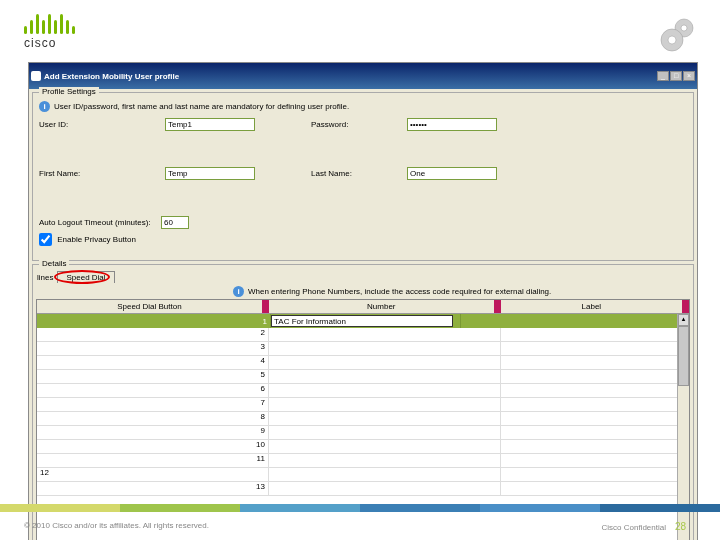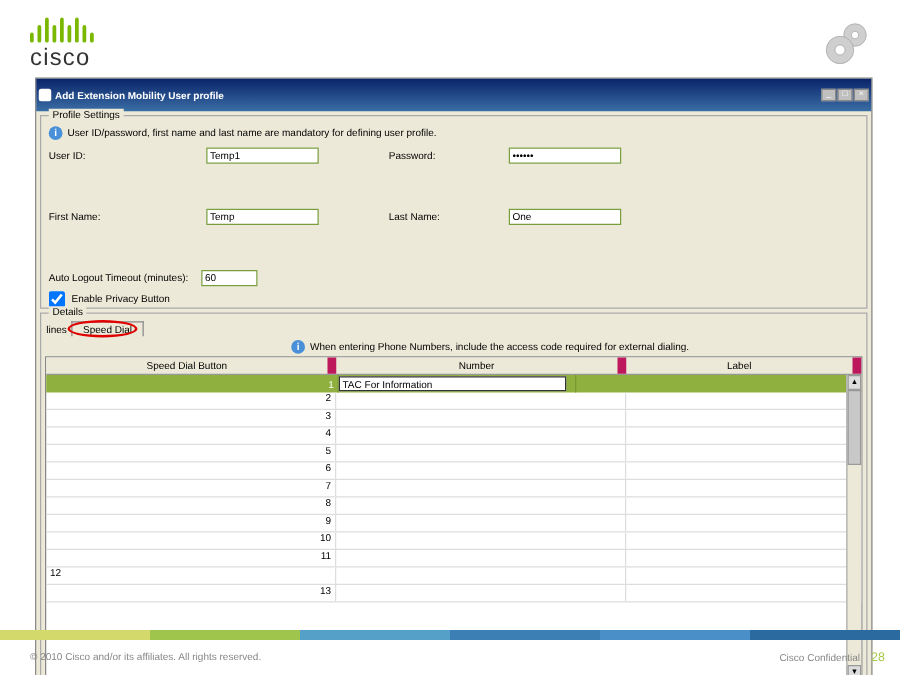--- a/index.html
+++ b/index.html
@@ -3,43 +3,43 @@
 <meta charset="utf-8">
 <style>
   * { box-sizing: border-box; margin: 0; padding: 0; }
   body { width: 720px; height: 540px; font-family: Arial, sans-serif; background: #fff; position: relative; overflow: hidden; }
   
   
   .logo { position: absolute; top: 8px; left: 24px; }
   .logo-bars { display: flex; gap: 3px; align-items: flex-end; height: 26px; }
   .logo-bars span { width: 3px; background: #7ab800; border-radius: 2px; display: inline-block; }
   .b1{height:8px}.b2{height:14px}.b3{height:20px}.b4{height:14px}.b5{height:20px}.b6{height:14px}.b7{height:20px}.b8{height:14px}.b9{height:8px}
-  .logo-text { font-size: 19px; color: #333; margin-top: 2px; letter-spacing: 1px; }
+  .logo-text { font-size: 12px; color: #333; margin-top: 2px; letter-spacing: 1px; }
   
   
   .gear { position: absolute; top: 14px; right: 22px; width: 40px; height: 40px; }
   .gear svg { width: 100%; height: 100%; }
   
   
   .window { position: absolute; top: 62px; left: 28px; width: 670px; border: 1px solid #8a8a8a; background: #ece9d8; font-size: 8px; }
   .titlebar { background: linear-gradient(#0a246a,#3a6ea5); color: #fff; height: 26px; display: flex; align-items: center; padding: 0 2px; }
   .titlebar-icon { width: 10px; height: 10px; background: #fff; margin-right: 3px; border-radius: 2px; }
   .titlebar-text { flex: 1; font-size: 8px; font-weight: bold; }
   .winbtns { display: flex; gap: 1px; }
   .winbtn { width: 12px; height: 10px; background: #c0c0c0; border: 1px solid #888; font-size: 7px; text-align: center; line-height: 8px; }
   
-  .section { border: 1px solid #aaa; margin: 3px; padding: 4px 6px 0 6px; position: relative; background: #ece9d8; }
+  .section { border: 1px solid #aaa; margin: 3px; padding: 4px 6px 14px 6px; position: relative; background: #ece9d8; }
   .section-title { position: absolute; top: -6px; left: 6px; background: #ece9d8; padding: 0 3px; font-size: 8px; }
   
   .hint { display: flex; align-items: center; gap: 4px; margin: 4px 0 6px 0; font-size: 8px; }
   .info-icon { width: 11px; height: 11px; border-radius: 50%; background: #4a90d9; color: #fff; font-size: 8px; text-align: center; line-height: 11px; font-weight: bold; }
   
   .fields { display: grid; grid-template-columns: 90px 110px 60px 110px; row-gap: 5px; align-items: center; font-size: 8px; gap: 36px; }
   .fields input { height: 13px; border: 1px solid #7a9e3e; background: #fff; font-size: 8px; padding: 0 2px; width: 90px; }
-  .fields .short { width: 45px; }
+  .fields .short { width: 28px; }
   .chk { margin-top: 4px; font-size: 8px; }
   .chk input { vertical-align: middle; margin-right: 3px; }
   
   .tabs { margin: 2px 0 0 4px; }
   .tab-row { display: flex; gap: 4px; align-items: center; font-size: 8px; }
   .tab-label { }
   .tab-btn { border: 1px solid #888; border-bottom: none; padding: 1px 8px; background: #ece9d8; font-size: 8px; position: relative; }
   .red-oval { position: absolute; left: -4px; top: -2px; width: 56px; height: 14px; border: 2px solid #e00000; border-radius: 50%/50%; pointer-events: none; }
   
   .table-wrap { border: 1px solid #888; margin: 2px 3px 0 3px; background: #fff; height: 260px; position: relative; }
@@ -60,21 +60,21 @@
   .hint2 { margin: 3px 0 2px 200px; display: flex; align-items: center; gap: 4px; font-size: 8px; }
   .total { font-size: 8px; padding: 2px 4px; border-top: 1px solid #999; margin: 0 3px; background:#ece9d8; }
   
   .dlg-btns { display: flex; justify-content: center; gap: 8px; padding: 6px; background: #ece9d8; }
   .dlg-btns button { width: 54px; height: 16px; font-size: 8px; background: #ece9d8; border: 1px solid #888; }
   
   .stripe { position: absolute; bottom: 28px; left: 0; width: 720px; height: 8px; display: flex; }
   .stripe span { flex: 1; }
   .s1{background:#d4d96b}.s2{background:#9fc54c}.s3{background:#54a0c9}.s4{background:#3b7fb5}.s5{background:#4a8fc7}.s6{background:#2b6a9e}
   
-  .footer { position: absolute; bottom: 8px; left: 24px; right: 12px; font-size: 8px; color: #888; display: flex; justify-content: space-between; }
+  .footer { position: absolute; bottom: 8px; left: 24px; right: 34px; font-size: 8px; color: #888; display: flex; justify-content: space-between; }
   .pgnum { color: #a8c84a; font-size: 10px; }
 </style>
 </head>
 <body>
 
 <div class="logo">
   <div class="logo-bars">
     <span class="b1"></span>
       <span class="b2"></span>
       <span class="b3"></span>

